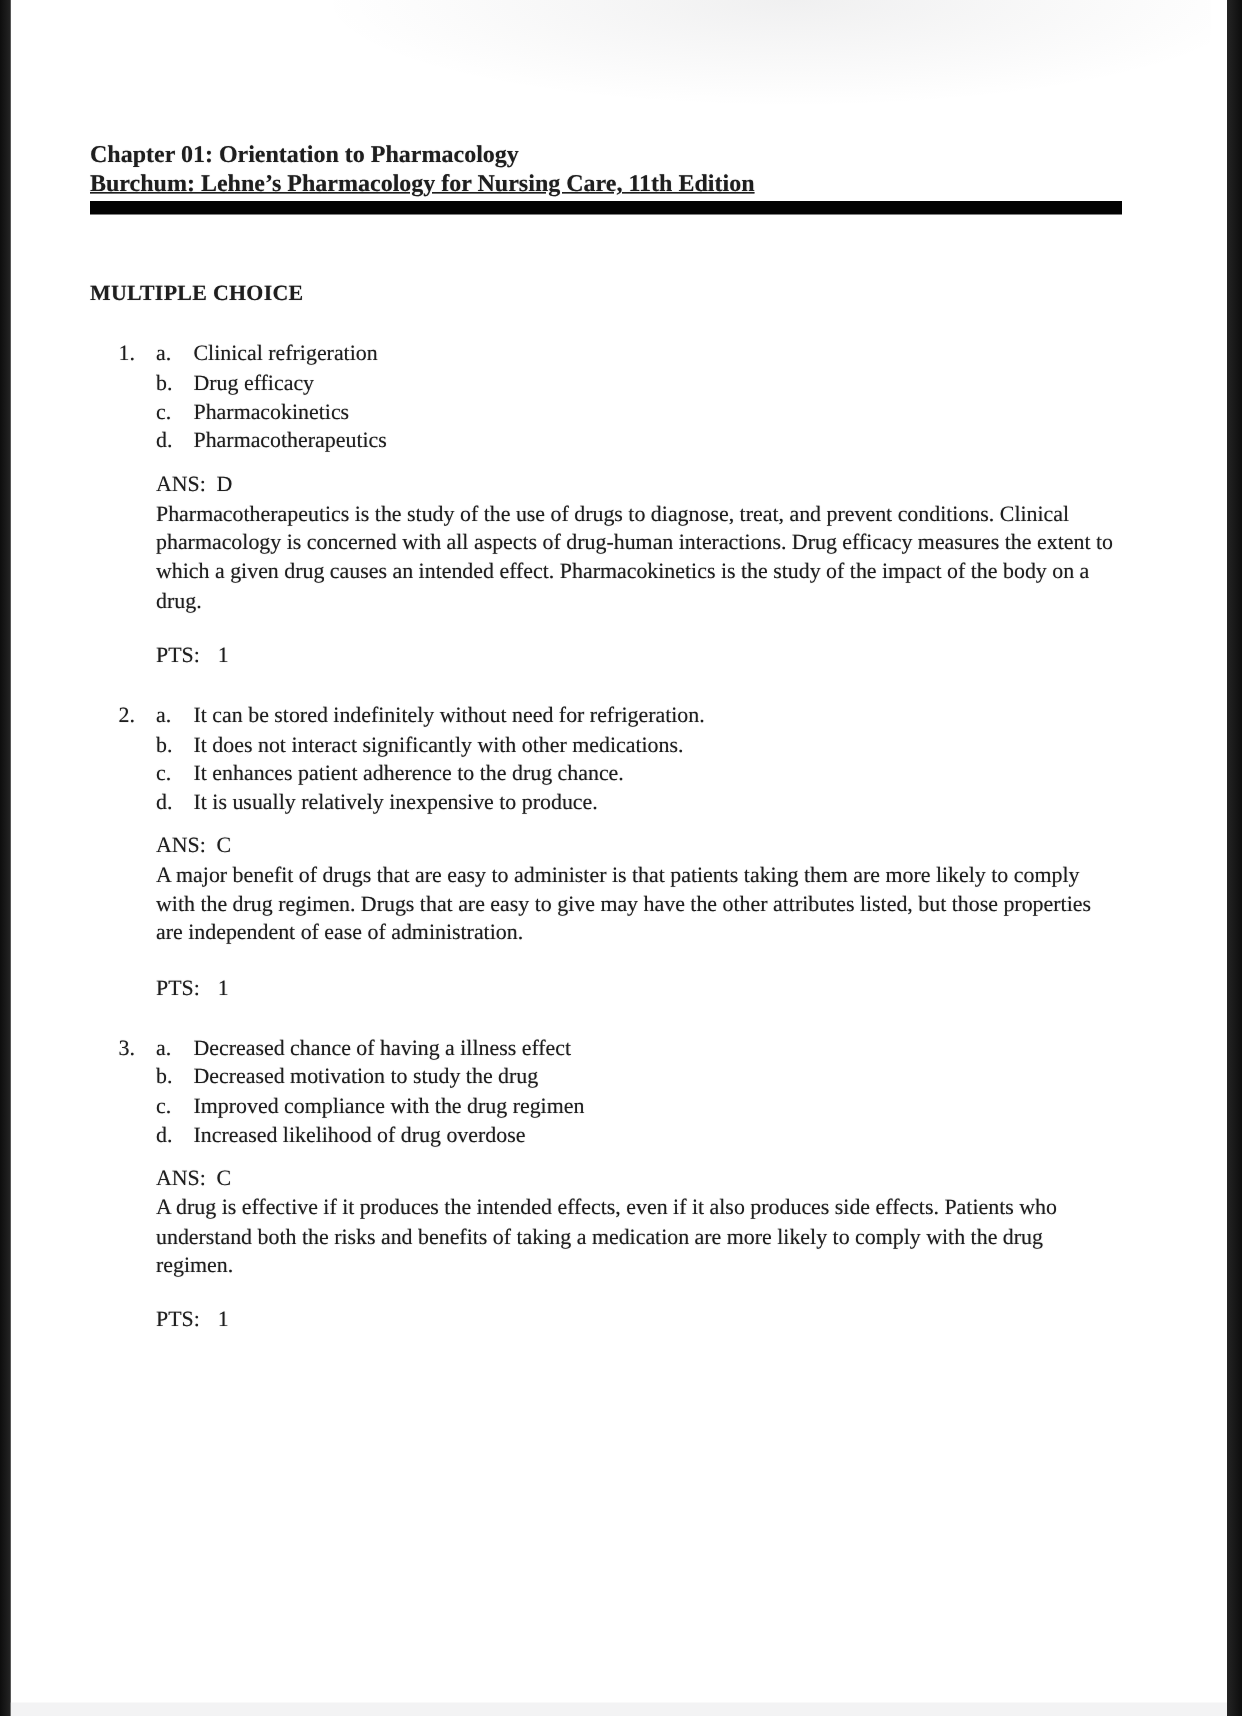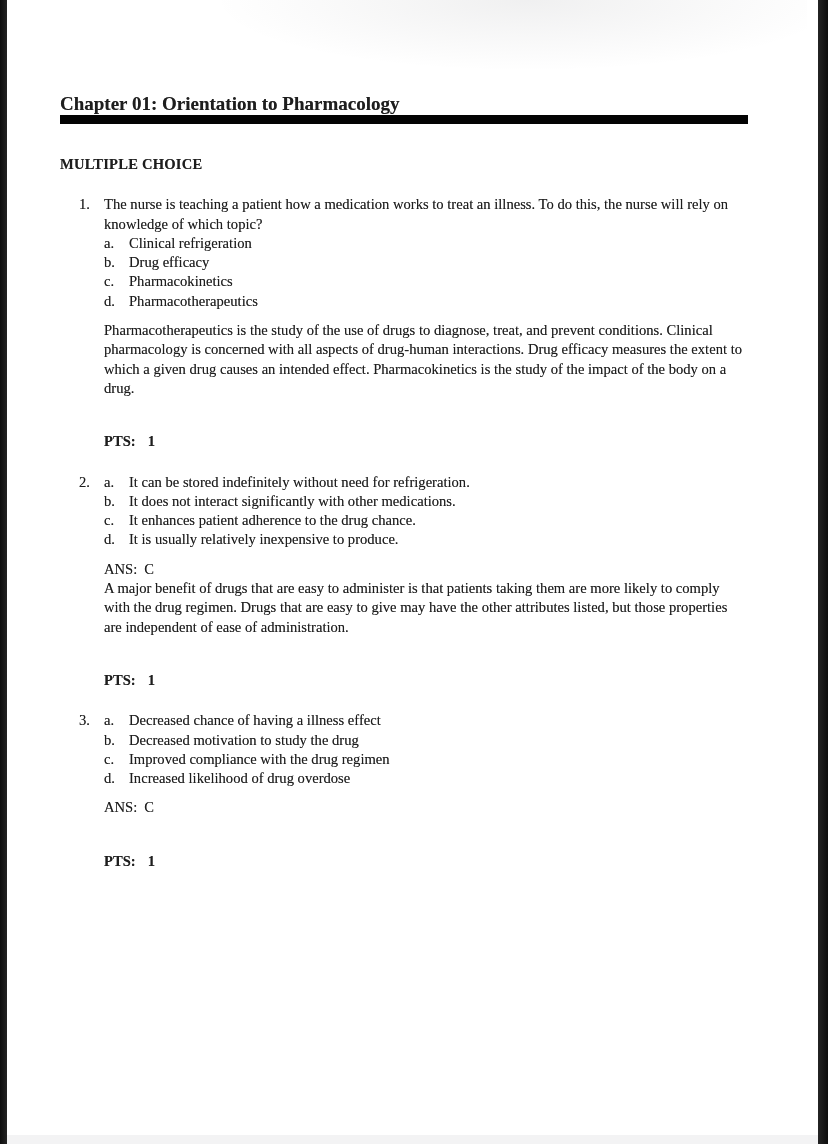--- a/index.html
+++ b/index.html
@@ -62,36 +62,36 @@
     top: 94px;
     width: 688px;
     color: #1e1e1e;
     font-size: 14.6px;
     line-height: 19.3px;
     text-shadow: 0 0 0.6px rgba(35,35,35,0.55);
   }
 
   .doc-header .hline {
     font-weight: bold;
-    font-size: 19px;
+    font-size: 16px;
     line-height: 19px;
     white-space: nowrap;
   }
   .doc-header .hline.underlined {
     text-decoration: underline;
   }
   .thick-rule {
     width: 688px;
     height: 9px;
     background: #030303;
     margin-top: 2px;
   }
 
   .section-heading {
-    margin-top: 31px;
+    margin-top: 44px;
     font-weight: bold;
     letter-spacing: 0.2px;
   }
 
   .questions { margin-top: 21px; }
 
   .question { position: relative; padding-left: 44px; }
   .question + .question { margin-top: 21px; }
 
   .q-number {
@@ -104,63 +104,66 @@
 
   .option { display: flex; }
   .option .opt-letter { width: 25px; flex: 0 0 25px; }
   .option .opt-text  { flex: 1; }
 
   .answer-block { margin-top: 10px; }
   .answer-line  { }
   .answer-line .ans-value { margin-left: 7px; }
   .rationale { }
 
-  .pts-line { margin-top: 34px; font-weight: bold; }
+  .pts-line { margin-top: 17px; }
   .pts-line .pts-value { margin-left: 12px; }
 </style>
 </head>
 <body>
 
 <div class="letterbox left"></div>
 <div class="letterbox right"></div>
 
 <div class="doc-page">
   <div class="content">
 
     <div class="doc-header">
       <div class="hline">Chapter 01: Orientation to Pharmacology</div>
+      <div class="hline underlined">Burchum: Lehne’s Pharmacology for Nursing Care, 11th Edition</div>
       <div class="thick-rule"></div>
     </div>
 
     <div class="section-heading">MULTIPLE CHOICE</div>
 
     <div class="questions">
 
       <div class="question">
         <span class="q-number">1.</span>
-        <div class="q-text">The nurse is teaching a patient how a medication works to treat an illness. To do this, the nurse will rely on knowledge of which topic?</div>
         <div class="options">
           <div class="option">
             <span class="opt-letter">a.</span>
             <span class="opt-text">Clinical refrigeration</span>
           </div>
           <div class="option">
             <span class="opt-letter">b.</span>
             <span class="opt-text">Drug efficacy</span>
           </div>
           <div class="option">
             <span class="opt-letter">c.</span>
             <span class="opt-text">Pharmacokinetics</span>
           </div>
           <div class="option">
             <span class="opt-letter">d.</span>
             <span class="opt-text">Pharmacotherapeutics</span>
           </div>
         </div>
         <div class="answer-block">
+          <div class="answer-line">
+            <span>ANS:</span><span class="ans-value">D</span>
+          </div>
           <div class="rationale">Pharmacotherapeutics is the study of the use of drugs to diagnose, treat, and prevent conditions. Clinical pharmacology is concerned with all aspects of drug-human interactions. Drug efficacy measures the extent to which a given drug causes an intended effect. Pharmacokinetics is the study of the impact of the body on a drug.</div>
         </div>
         <div class="pts-line">
           <span>PTS:</span><span class="pts-value">1</span>
         </div>
       </div>
 
       <div class="question">
         <span class="q-number">2.</span>
         <div class="options">
@@ -209,20 +212,21 @@
           </div>
           <div class="option">
             <span class="opt-letter">d.</span>
             <span class="opt-text">Increased likelihood of drug overdose</span>
           </div>
         </div>
         <div class="answer-block">
           <div class="answer-line">
             <span>ANS:</span><span class="ans-value">C</span>
           </div>
+          <div class="rationale">A drug is effective if it produces the intended effects, even if it also produces side effects. Patients who understand both the risks and benefits of taking a medication are more likely to comply with the drug regimen.</div>
         </div>
         <div class="pts-line">
           <span>PTS:</span><span class="pts-value">1</span>
         </div>
       </div>
 
     </div>
   </div>
 </div>
 

